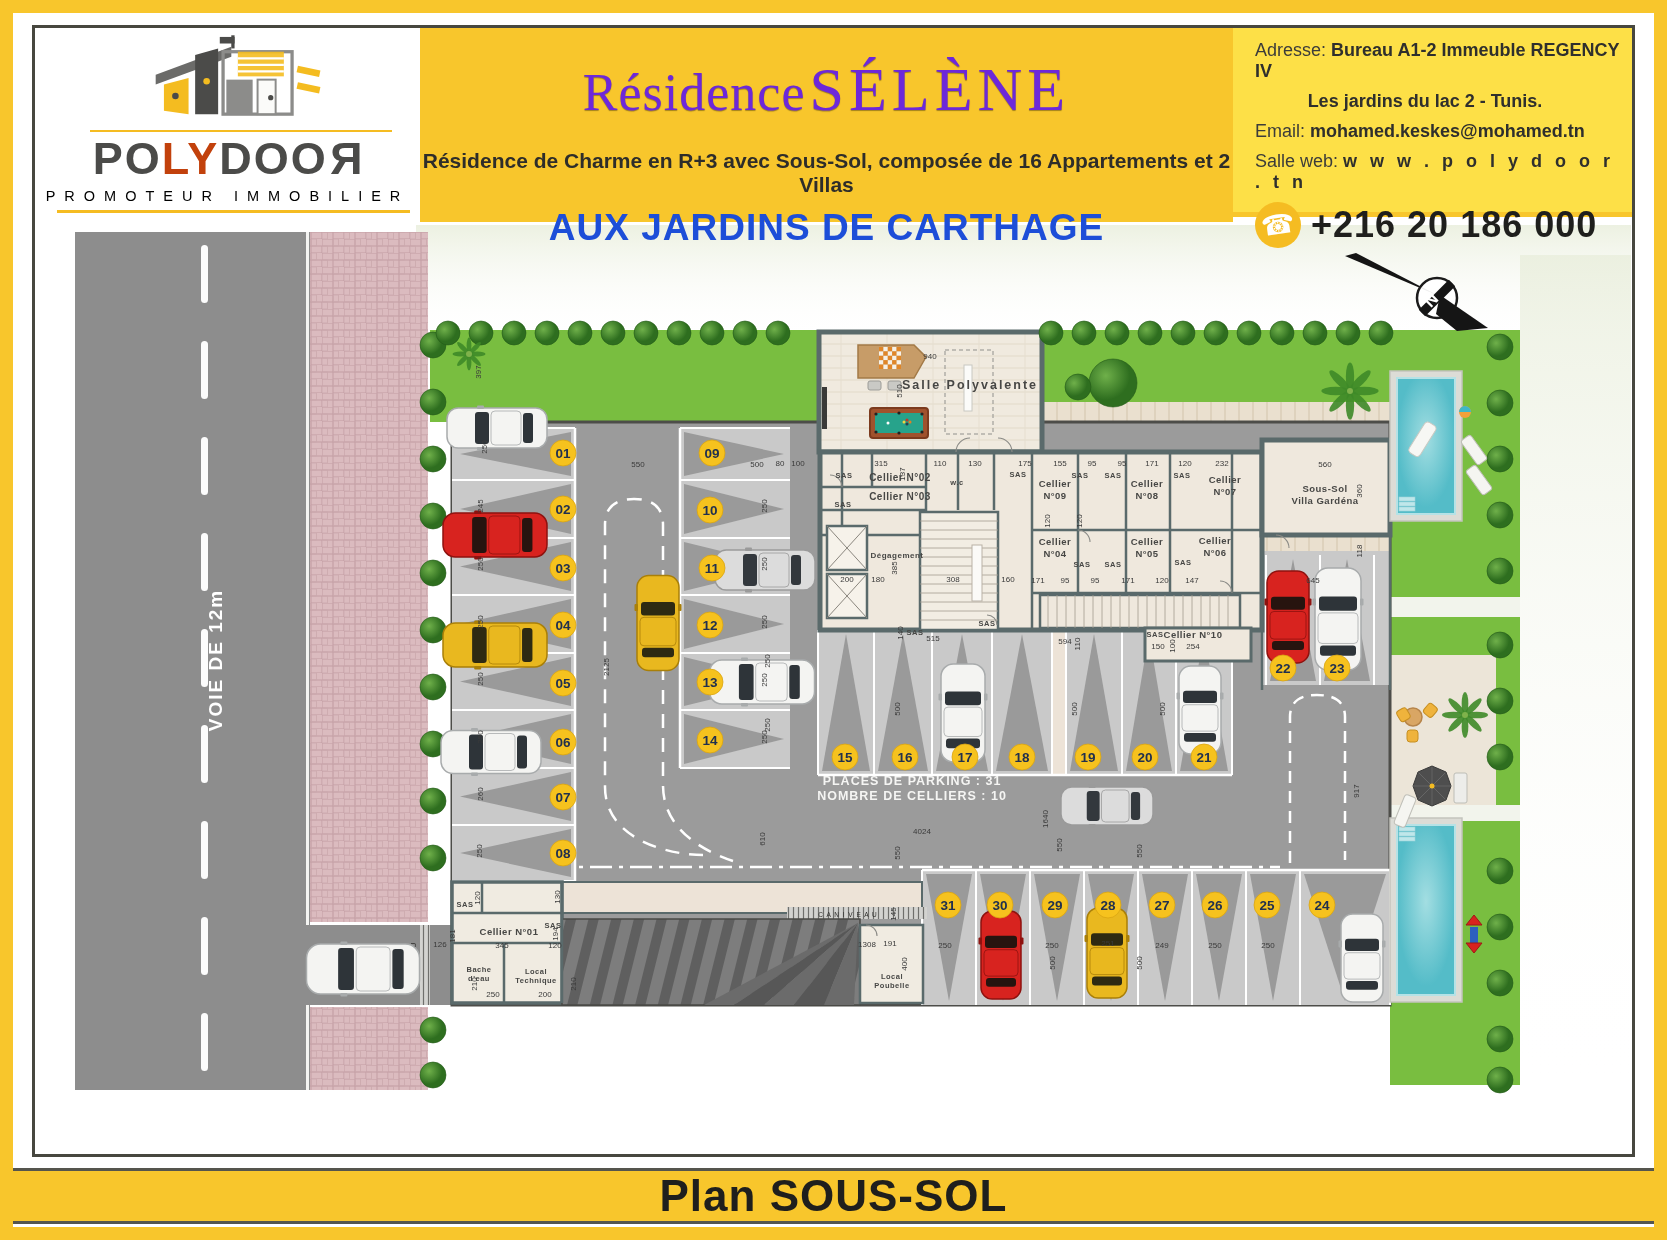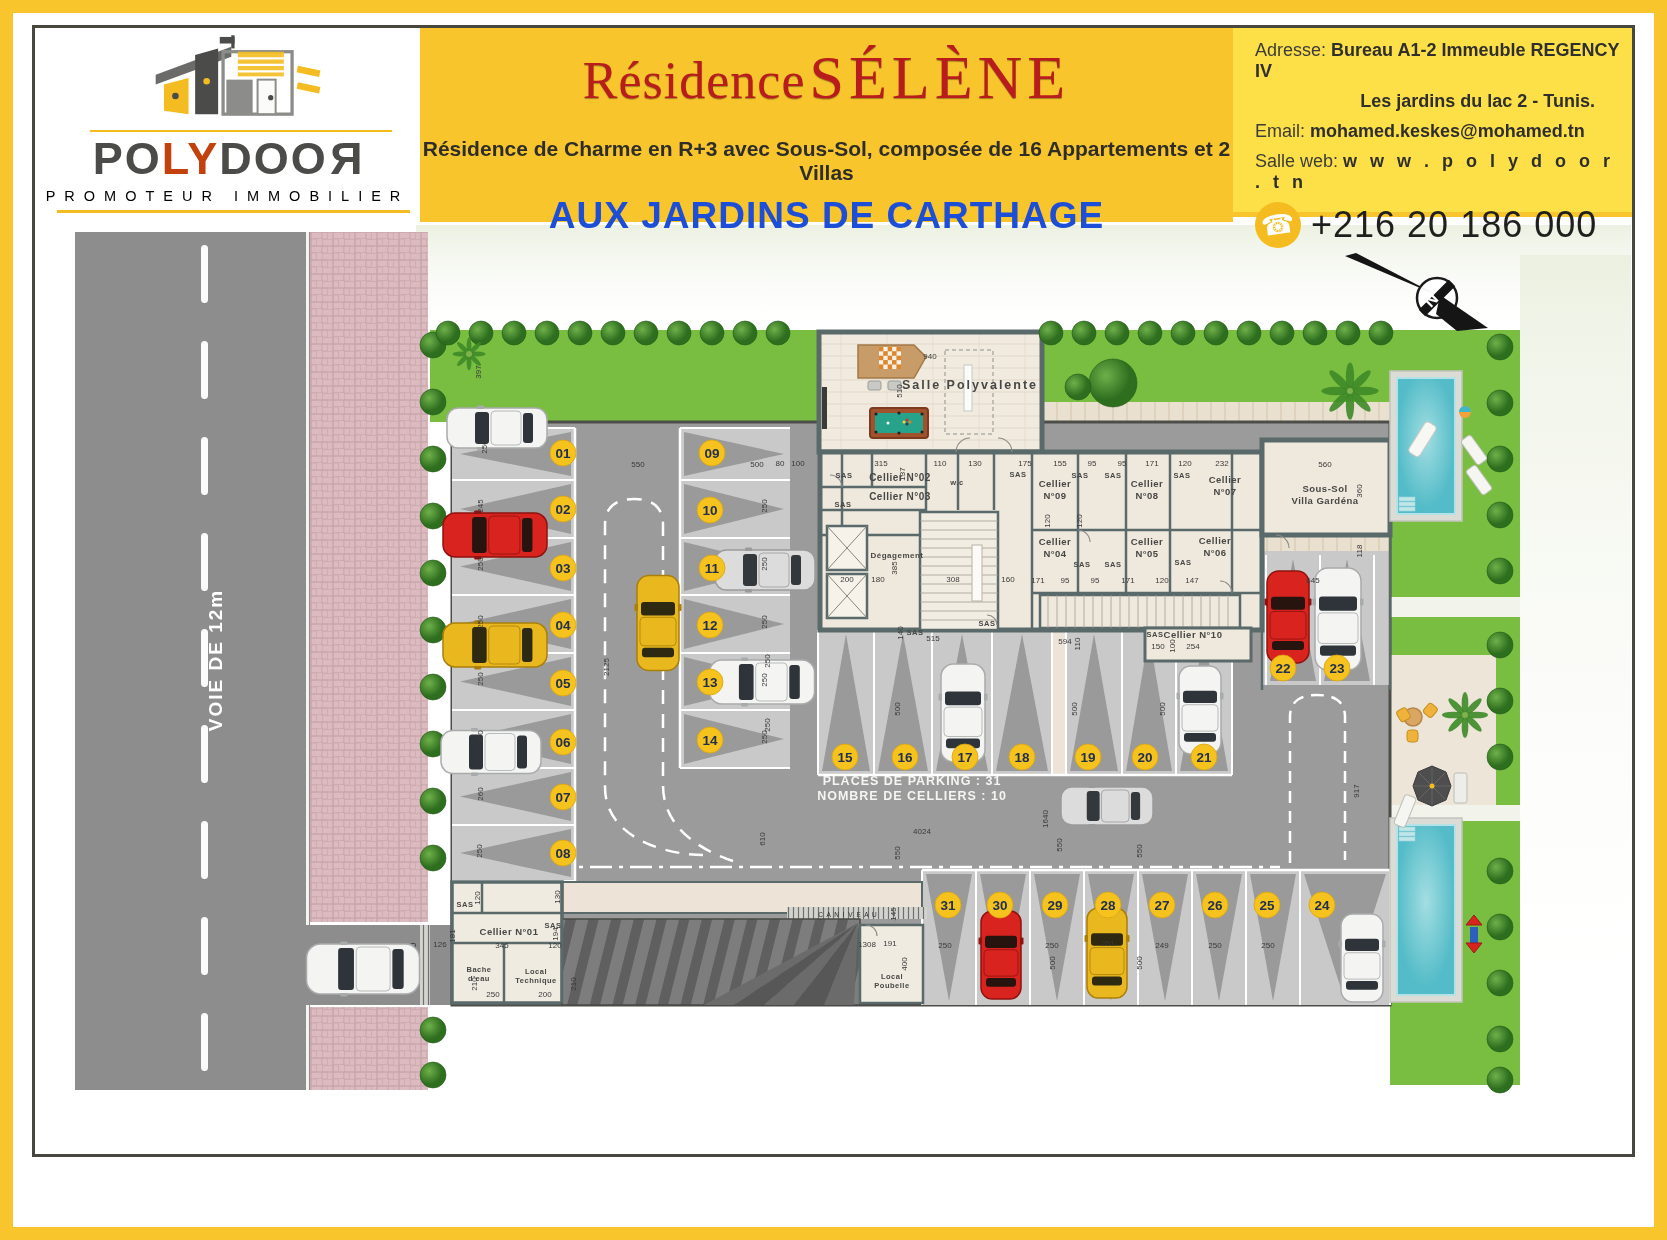--- a/index.html
+++ b/index.html
@@ -13,37 +13,37 @@
   .logo-zone{position:absolute;left:0;top:0;width:385px;height:194px;background:#fff;text-align:center;}
   .logo-house{margin-top:4px;}
   .logo-rule{height:2px;background:#F5BC22;margin:2px 28px 4px 55px;}
   .brand{font-size:45px;font-weight:800;letter-spacing:2px;color:#4B4B49;line-height:1;}
   .brand .accent{color:#c2410c;}
   .brand .brand-r{display:inline-block;transform:scaleX(-1);}
   .tagline{font-size:14.5px;letter-spacing:9px;color:#000000;margin-top:7px;font-weight:500;}
   .logo-rule2{height:3px;background:#F5BC22;margin:6px 10px 0 22px;}
 
   .title-zone{position:absolute;left:385px;top:0;width:813px;height:194px;background:#F8C62C;text-align:center;color:#2E2D2A;}
-  .title-line{margin-top:14px;color:#b91c1c;text-shadow:0 1px 1px rgba(0,0,0,.35);
+  .title-line{margin-top:26px;color:#6d28d9;text-shadow:0 1px 1px rgba(0,0,0,.35);
       font-family:"Liberation Serif","DejaVu Serif",serif;}
   .t1{font-size:52px;letter-spacing:1px;}
   .t2{font-size:62px;letter-spacing:5px;}
   .subtitle{font-size:21px;font-weight:700;margin-top:24px;color:#2E2D2A;}
   .location{font-size:37px;font-weight:800;letter-spacing:1px;margin-top:10px;color:#1d4ed8;}
 
   .contact-zone{position:absolute;left:1198px;top:0;right:0;height:189px;background:#fde047;border-bottom:5px solid #F8C62C;
       padding:12px 7px 0 22px;box-sizing:border-box;color:#3C3C3A;}
   .c-row{font-size:18px;margin-bottom:9px;}
   .c-row b{font-weight:700;color:#2F2F2D;}
-  .c-center{text-align:right;padding-right:30px;}
+  .c-center{text-align:center;padding-right:30px;}
   .c-web b{letter-spacing:4px;}
   .phone-row{display:flex;align-items:center;margin-top:8px;}
   .phone-badge{width:46px;height:46px;border-radius:50%;background:#F5BC22;display:flex;align-items:center;justify-content:center;margin-right:10px;flex:0 0 auto;}
   .phone-badge::before{content:"☎";color:#fff;font-size:27px;transform:rotate(-8deg);}
-  .phone-num{font-size:36px;font-weight:400;color:#1F1F1D;letter-spacing:1px;}
+  .phone-num{font-size:36px;font-weight:700;color:#1F1F1D;letter-spacing:1px;}
 
   
   .plan-svg{position:absolute;left:36px;top:225px;z-index:5;}
   .plan-svg text{font-family:"Liberation Sans",sans-serif;}
 
   
   .footer-bar{position:absolute;left:13px;right:13px;top:1168px;height:50px;background:#F8C62C;
       border-top:3px solid #55554D;border-bottom:3px solid #55554D;display:flex;align-items:center;justify-content:center;z-index:45;}
   .footer-bar span{font-size:44px;font-weight:800;color:#1F1F1D;letter-spacing:1px;}
 </style>
@@ -911,16 +911,19 @@
         <text x="1016" y="723" text-anchor="middle" fill="#3A3A3A" font-size="8" font-weight="400">250</text>
         <text x="1072" y="721" text-anchor="middle" fill="#3A3A3A" font-size="8" font-weight="400">251</text>
         <text x="1126" y="723" text-anchor="middle" fill="#3A3A3A" font-size="8" font-weight="400">249</text>
         <text x="1179" y="723" text-anchor="middle" fill="#3A3A3A" font-size="8" font-weight="400">250</text>
         <text x="1232" y="723" text-anchor="middle" fill="#3A3A3A" font-size="8" font-weight="400">250</text>
         <text x="1019" y="738" text-anchor="middle" fill="#3A3A3A" font-size="8" font-weight="400" transform="rotate(-90 1019 738)">500</text>
         <text x="1106" y="738" text-anchor="middle" fill="#3A3A3A" font-size="8" font-weight="400" transform="rotate(-90 1106 738)">500</text>
       </g>
     </svg>
 
+  <div class="footer-bar">
+    <span>Plan SOUS-SOL</span>
+  </div>
 
   <div class="inner-frame"></div>
   <div class="page-border"></div>
 </div>
 
 </body></html>

